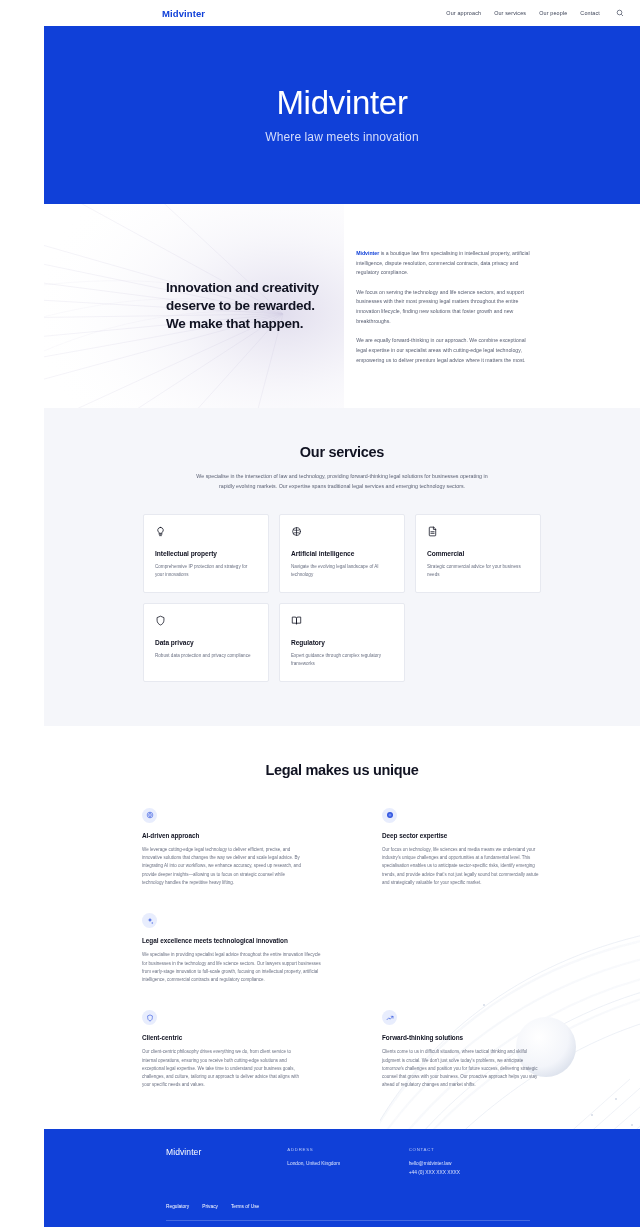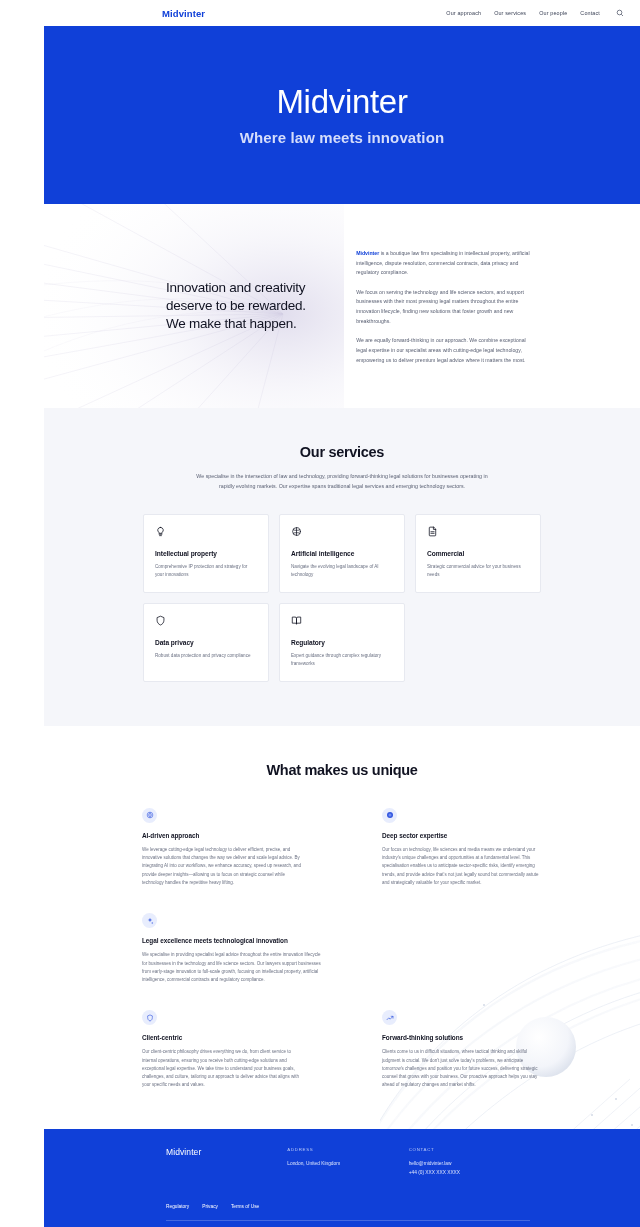--- a/index.html
+++ b/index.html
@@ -54,23 +54,23 @@
   }
   .hero-title {
     font-size: 33px;
     font-weight: 400;
     color: #ffffff;
     letter-spacing: -0.3px;
     line-height: 1;
   }
   .hero-sub {
     margin-top: 11px;
-    font-size: 15px;
+    font-size: 12px;
     color: #d5ddfb;
-    font-weight: 700;
+    font-weight: 400;
     letter-spacing: 0.1px;
   }
 
   
   .intro {
     position: relative;
     height: 204px;
     background: #ffffff;
     overflow: hidden;
   }
@@ -84,21 +84,21 @@
     position: relative;
     display: flex;
     padding: 0 110px 0 122px;
     height: 100%;
     align-items: center;
     gap: 34px;
   }
   .intro-left { width: 176px; }
   .intro-head {
     font-size: 13.5px;
-    font-weight: 400;
+    font-weight: 700;
     color: #111322;
     line-height: 1.33;
     letter-spacing: -0.25px;
   }
   .intro-right { width: 196px; padding-top: 2px; }
   .intro-p {
     font-size: 5.2px;
     line-height: 1.85;
     color: #5a6073;
     margin-bottom: 10px;
@@ -421,21 +421,21 @@
         <circle cx="196" cy="206" r="1"></circle>
           <circle cx="262" cy="148" r="1"></circle>
           <circle cx="150" cy="96" r="1"></circle>
         <circle cx="104" cy="76" r="1"></circle>
           <circle cx="186" cy="122" r="1"></circle>
           <circle cx="244" cy="214" r="1"></circle>
       </g>
       <circle cx="166" cy="118" r="30" fill="url(#sph)"></circle>
     </svg>
 
-    <div class="section-title">What makes us unique</div>
+    <div class="section-title">Legal makes us unique</div>
 
     <div class="features">
 
       <div class="feature">
         <div class="f-icon">
           <svg width="8" height="8" viewBox="0 0 24 24" fill="none" stroke="#3457e0" stroke-width="1.8">
             <circle cx="12" cy="12" r="8.5"></circle>
               <rect x="8.5" y="8.5" width="7" height="7" rx="1"></rect>
             <path d="M12 3.5v5M12 15.5v5"></path>
           </svg>

